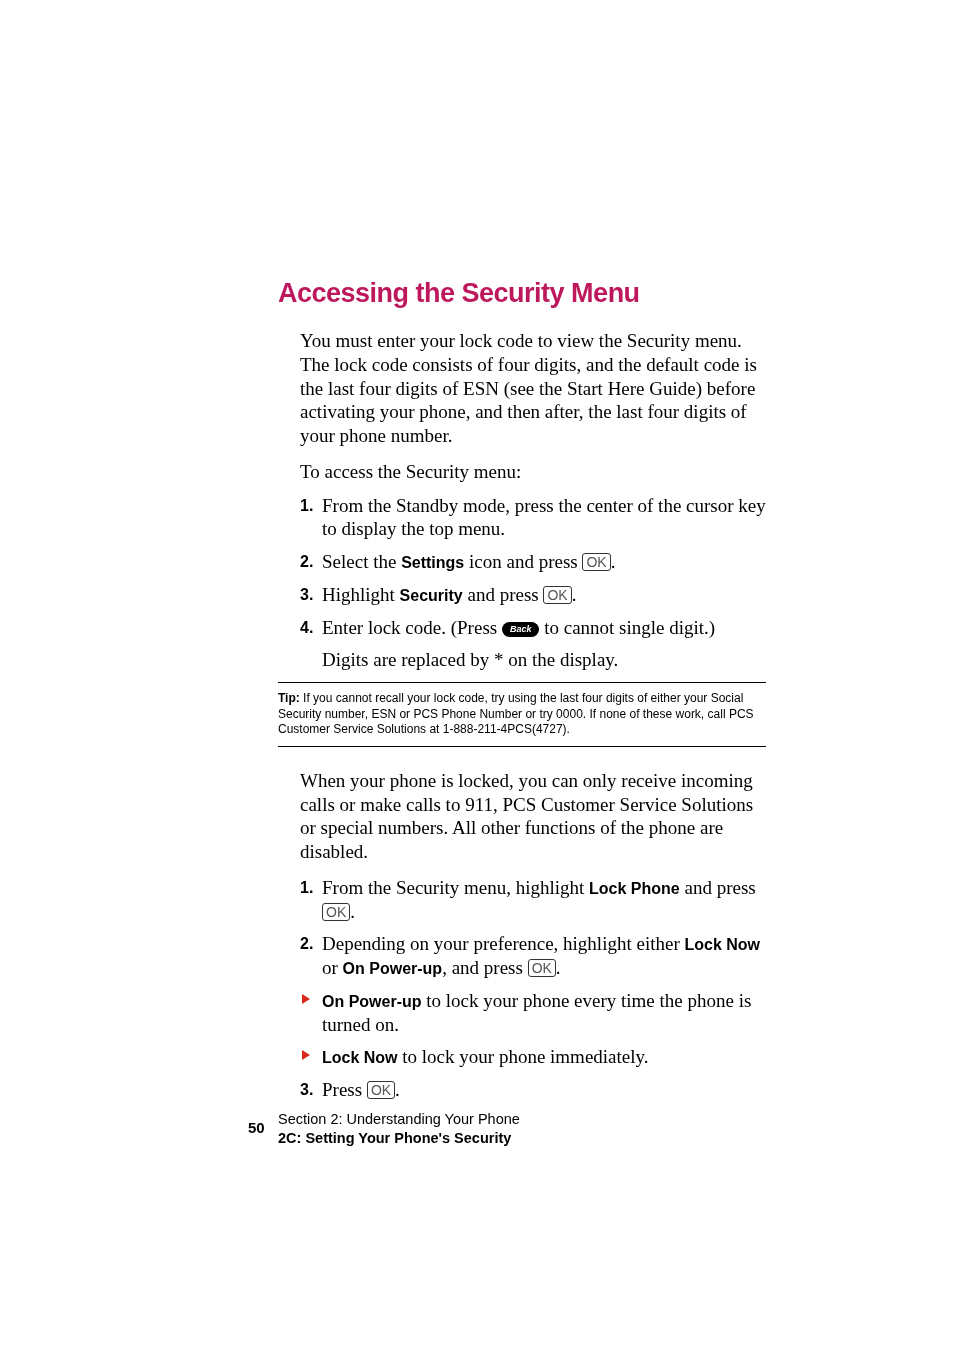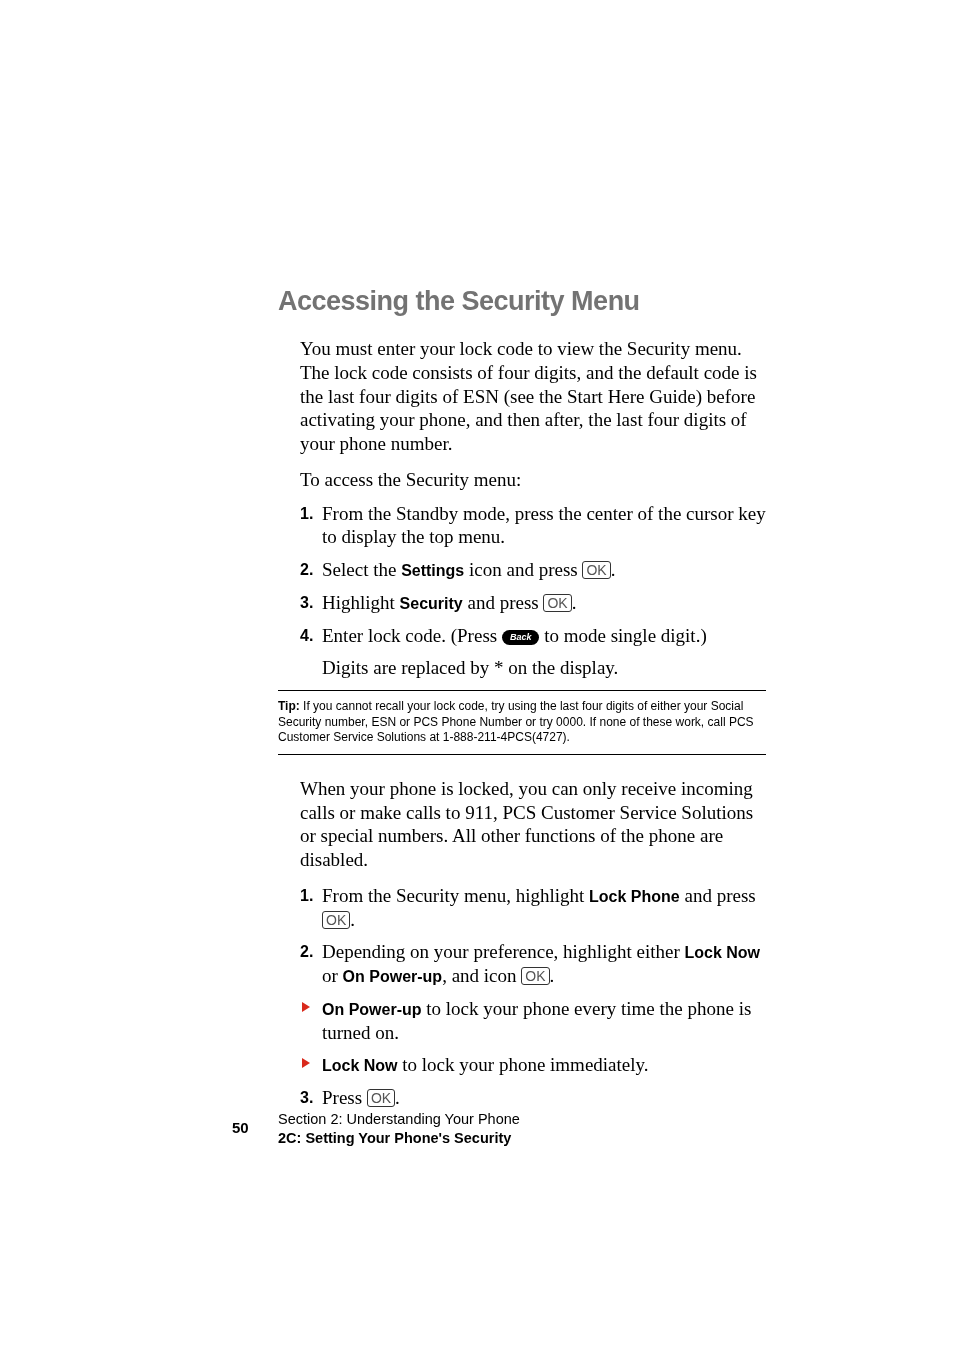--- a/index.html
+++ b/index.html
@@ -10,25 +10,24 @@
     font-family: Georgia, 'Times New Roman', serif;
     color: #000;
     position: relative;
   }
   .page {
     padding: 278px 188px 0 278px;
   }
   .heading {
     font-family: Arial, Helvetica, sans-serif;
     font-weight: bold;
-    color: #737373;
+    color: #be185d;
     font-size: 27px;
     margin-bottom: 20px;
     letter-spacing: -0.5px;
-    margin-top: 8px;
   }
   .body-block {
     padding-left: 22px;
   }
   .para {
     font-size: 19px;
     line-height: 1.25;
     margin-bottom: 12px;
   }
   .intro {
@@ -129,21 +128,21 @@
     bottom: 202px;
     font-family: Arial, Helvetica, sans-serif;
     font-size: 14.5px;
     line-height: 1.35;
   }
   .footer .line2 {
     font-weight: bold;
   }
   .page-num {
     position: absolute;
-    left: 232px;
+    left: 248px;
     bottom: 215px;
     font-family: Arial, Helvetica, sans-serif;
     font-weight: bold;
     font-size: 15px;
   }
 </style>
 </head>
 <body>
 
 <div class="page">
@@ -160,40 +159,40 @@
       <li>
         <span class="step-num">2.</span>
         <span>Select the </span><span class="bold-sans">Settings</span><span> icon and press </span><span class="ok-key">OK</span><span>.</span>
       </li>
       <li>
         <span class="step-num">3.</span>
         <span>Highlight </span><span class="bold-sans">Security</span><span> and press </span><span class="ok-key">OK</span><span>.</span>
       </li>
       <li>
         <span class="step-num">4.</span>
-        <span>Enter lock code. (Press </span><span class="back-key">Back</span><span> to mode single digit.)</span>
+        <span>Enter lock code. (Press </span><span class="back-key">Back</span><span> to cannot single digit.)</span>
       </li>
     </ol>
     <p class="indented">Digits are replaced by * on the display.</p>
   </div>
 
   <div class="tip-box">
     <span class="tip-label">Tip:</span><span> If you cannot recall your lock code, try using the last four digits of either your Social Security number, ESN or PCS Phone Number or try 0000. If none of these work, call PCS Customer Service Solutions at 1-888-211-4PCS(4727).</span>
   </div>
 
   <div class="body-block">
     <p class="para">When your phone is locked, you can only receive incoming calls or make calls to 911, PCS Customer Service Solutions or special numbers. All other functions of the phone are disabled.</p>
     <ol class="steps">
       <li>
         <span class="step-num">1.</span>
         <span>From the Security menu, highlight </span><span class="bold-sans">Lock Phone</span><span> and press </span><span class="ok-key">OK</span><span>.</span>
       </li>
       <li>
         <span class="step-num">2.</span>
-        <span>Depending on your preference, highlight either </span><span class="bold-sans">Lock Now</span><span> or </span><span class="bold-sans">On Power-up</span><span>, and icon </span><span class="ok-key">OK</span><span>.</span>
+        <span>Depending on your preference, highlight either </span><span class="bold-sans">Lock Now</span><span> or </span><span class="bold-sans">On Power-up</span><span>, and press </span><span class="ok-key">OK</span><span>.</span>
       </li>
     </ol>
     <ul class="bullets">
       <li>
         <span class="tri"></span>
         <span class="bold-sans">On Power-up</span><span> to lock your phone every time the phone is turned on.</span>
       </li>
       <li>
         <span class="tri"></span>
         <span class="bold-sans">Lock Now</span><span> to lock your phone immediately.</span>

